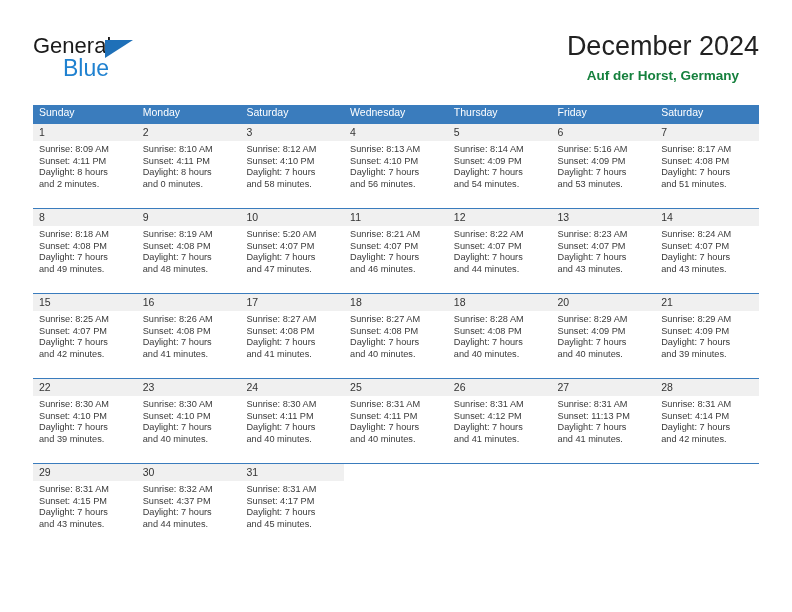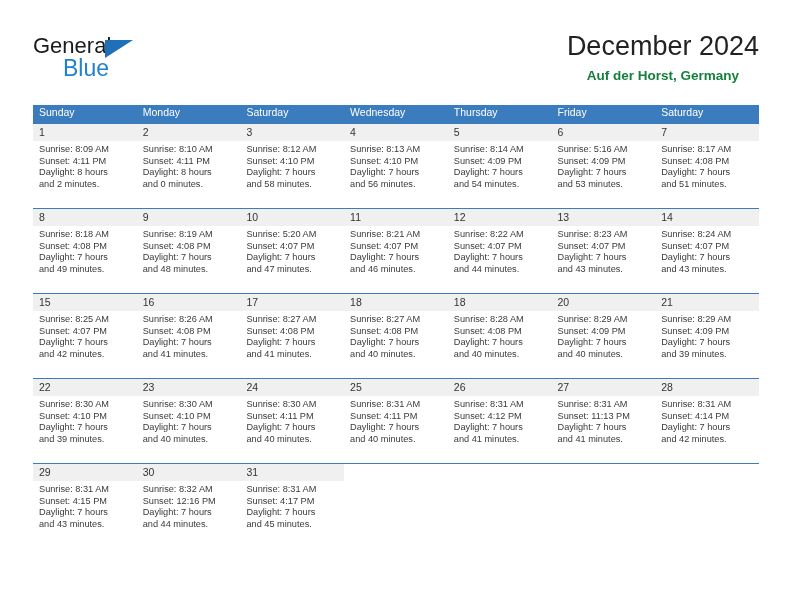--- a/index.html
+++ b/index.html
@@ -501,21 +501,21 @@
                 <div>Daylight: 7 hours</div>
                 <div>and 43 minutes.</div>
               </div>
             </div>
           </td>
           <td>
             <div class="daycell filled">
               <div class="daynum-band">30</div>
               <div class="daybody">
                 <div>Sunrise: 8:32 AM</div>
-                <div>Sunset: 12:16 PM</div>
+                <div>Sunset: 4:37 PM</div>
                 <div>Daylight: 7 hours</div>
                 <div>and 44 minutes.</div>
               </div>
             </div>
           </td>
           <td>
             <div class="daycell filled">
               <div class="daynum-band">31</div>
               <div class="daybody">
                 <div>Sunrise: 8:31 AM</div>

